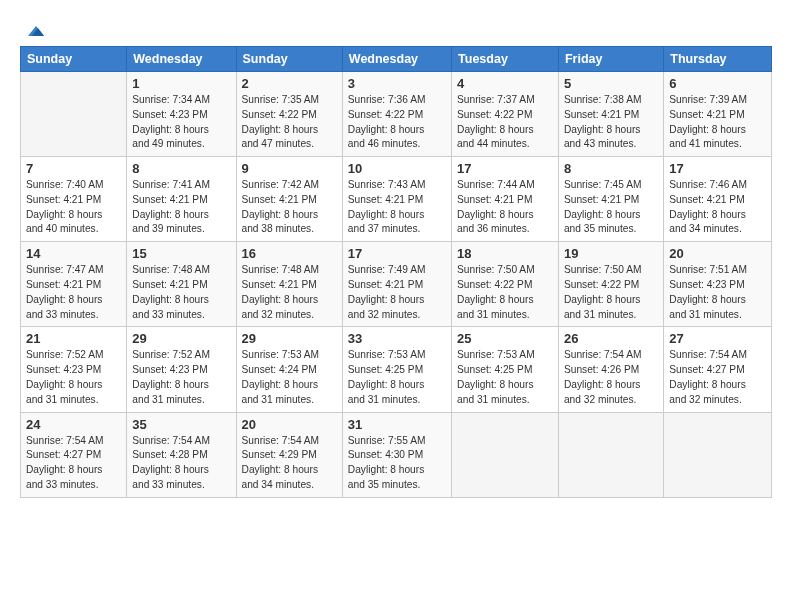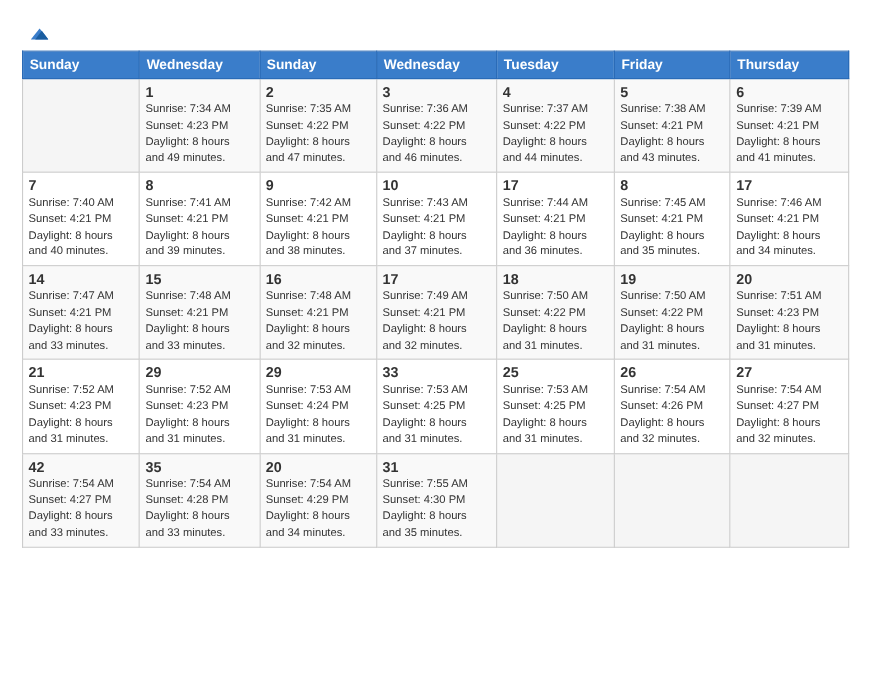--- a/index.html
+++ b/index.html
@@ -232,21 +232,21 @@
             <span class="day-num">26</span>
             <div class="day-detail">Sunrise: 7:54 AM<br>Sunset: 4:26 PM<br>Daylight: 8 hours<br>and 32 minutes.</div>
           </td>
           <td>
             <span class="day-num">27</span>
             <div class="day-detail">Sunrise: 7:54 AM<br>Sunset: 4:27 PM<br>Daylight: 8 hours<br>and 32 minutes.</div>
           </td>
         </tr>
         <tr>
           <td>
-            <span class="day-num">42</span>
+            <span class="day-num">24</span>
             <div class="day-detail">Sunrise: 7:54 AM<br>Sunset: 4:27 PM<br>Daylight: 8 hours<br>and 33 minutes.</div>
           </td>
           <td>
             <span class="day-num">35</span>
             <div class="day-detail">Sunrise: 7:54 AM<br>Sunset: 4:28 PM<br>Daylight: 8 hours<br>and 33 minutes.</div>
           </td>
           <td>
             <span class="day-num">20</span>
             <div class="day-detail">Sunrise: 7:54 AM<br>Sunset: 4:29 PM<br>Daylight: 8 hours<br>and 34 minutes.</div>
           </td>

